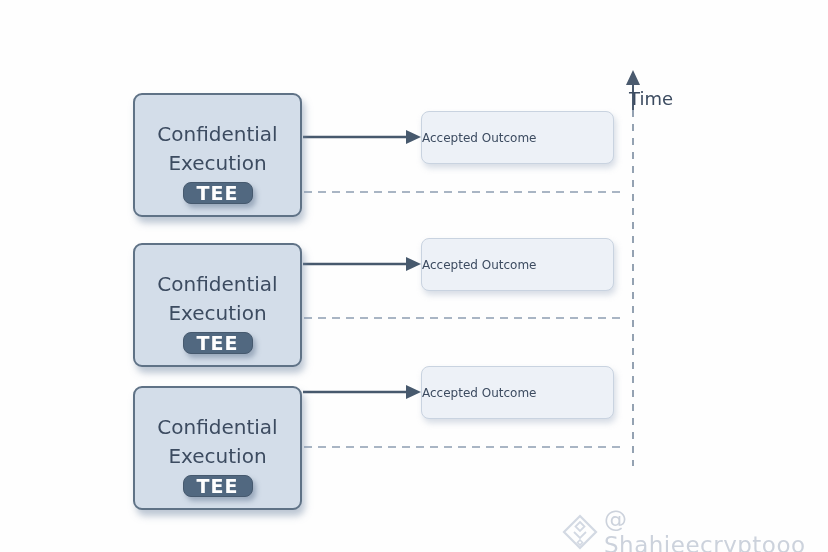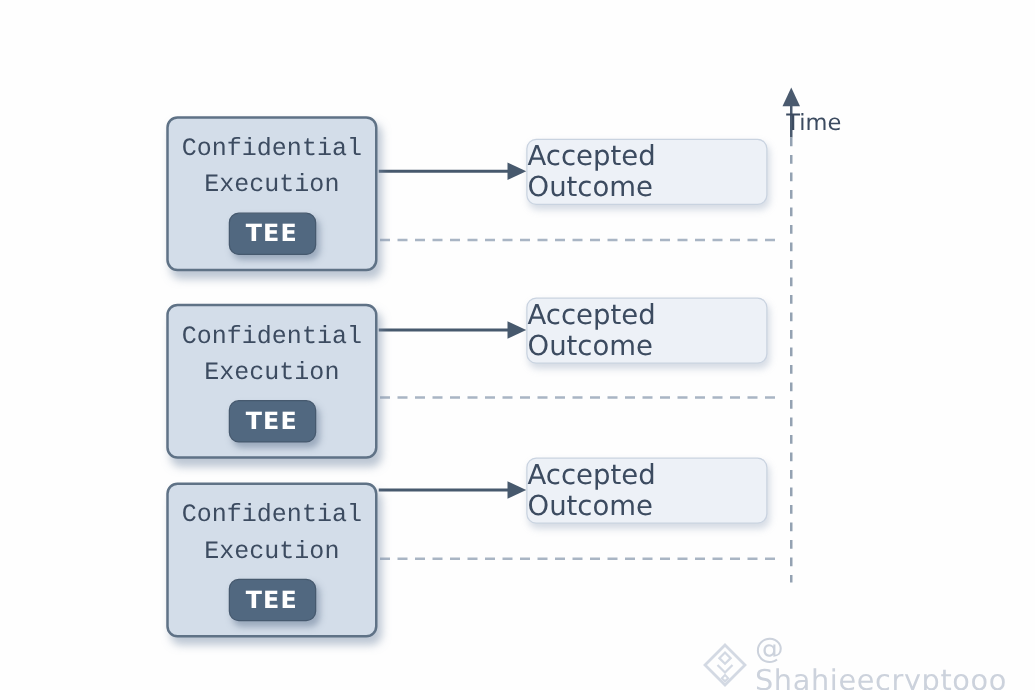--- a/index.html
+++ b/index.html
@@ -21,54 +21,53 @@
     border:2px solid #5f7286;
     border-radius:9px;
     box-shadow:3px 6px 7px rgba(125,145,172,0.5);
     box-sizing:border-box;
   }
   .exec-box.b1{left:133px;top:93px;}
   .exec-box.b2{left:133px;top:243px;}
   .exec-box.b3{left:133px;top:386px;}
   .exec-title{
     width:150px;
-    margin:10px auto 0;
+    margin:25px auto 0;
     text-align:center;
     font-size:20px;
     line-height:29px;
     color:#3c4b60;
     font-weight:500;
-    font-family:Liberation Mono, monospace;
   }
   .tee-badge{
     position:absolute;
     left:50%;bottom:11px;
     transform:translateX(-50%);
-    width:70px;height:34px;
+    width:70px;height:22px;
     background:#516880;
     border:1px solid #46596e;
     border-radius:8px;
     box-shadow:3px 4px 5px rgba(100,120,145,0.5);
     display:flex;align-items:center;justify-content:center;
     color:#ffffff;
     font-size:19px;
     font-weight:bold;
     letter-spacing:1px;
     box-sizing:border-box;
   }
   .outcome-box{
     position:absolute;
     width:193px;height:53px;
     background:#edf1f7;
     border:1.5px solid #c9d3e0;
     border-radius:8px;
     box-shadow:2px 4px 6px rgba(150,165,190,0.38);
-    display:flex;align-items:center;justify-content:flex-end;
+    display:flex;align-items:center;justify-content:flex-start;
     color:#3c4b60;
-    font-size:22px;
+    font-size:12px;
     box-sizing:border-box;
   }
   .outcome-box.o1{left:421px;top:111px;}
   .outcome-box.o2{left:421px;top:238px;}
   .outcome-box.o3{left:421px;top:366px;}
   .time-label{
     position:absolute;
     left:629px;top:88px;
     color:#3c4b60;
     font-size:18px;

